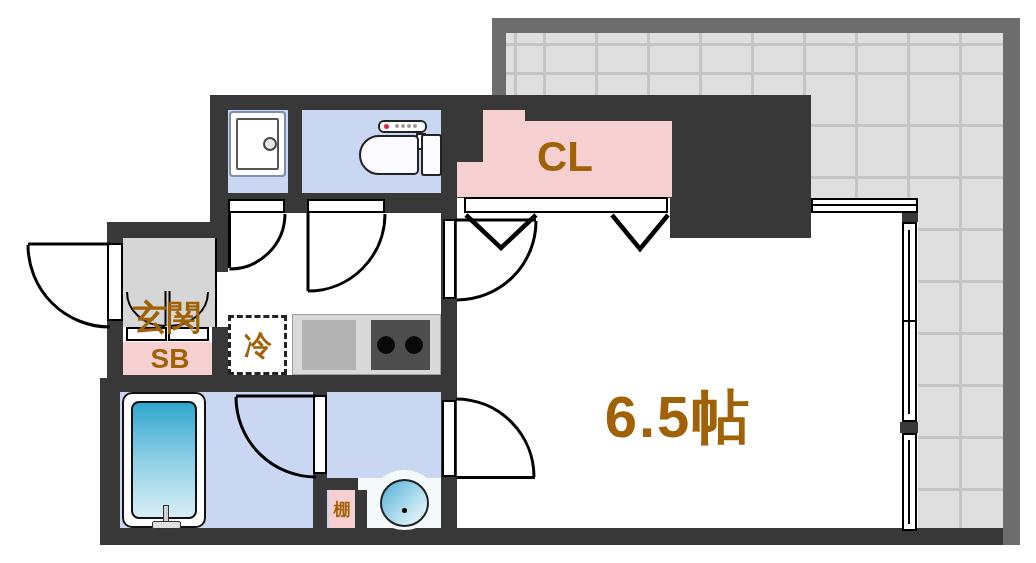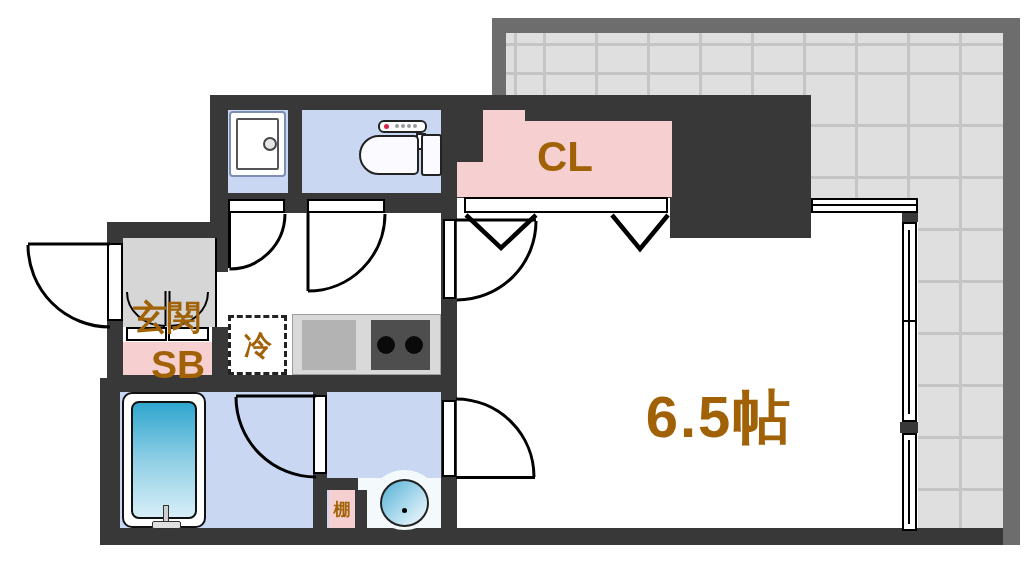--- a/index.html
+++ b/index.html
@@ -145,18 +145,18 @@
       <line x1="169.5" y1="291" x2="169.5" y2="326"></line>
     </g>
     <g stroke="#000" stroke-width="4.5" fill="none">
       <polyline points="466,215 501,248 536,215"></polyline>
       <polyline points="612,215 640,249 668,215"></polyline>
     </g>
   </svg>
 
   <div class="label" style="left:565px;top:136px;font-size:42px;">CL</div>
   <div class="label" style="left:167px;top:264px;font-size:34px;margin-top:36px;">玄関</div>
-  <div class="label" style="left:178px;top:345px;font-size:39px;">SB</div>
+  <div class="label" style="left:170px;top:345px;font-size:28px;">SB</div>
   <div class="label" style="left:258px;top:332px;font-size:28px;">冷</div>
   <div class="label" style="left:342px;top:501px;font-size:17px;">棚</div>
-  <div class="label" style="left:678px;top:388px;font-size:58px;font-weight:800;letter-spacing:2px;margin-left:41px;">6.5帖</div>
+  <div class="label" style="left:678px;top:388px;font-size:58px;font-weight:800;letter-spacing:2px;">6.5帖</div>
 
 </div>
 
 </body></html>

